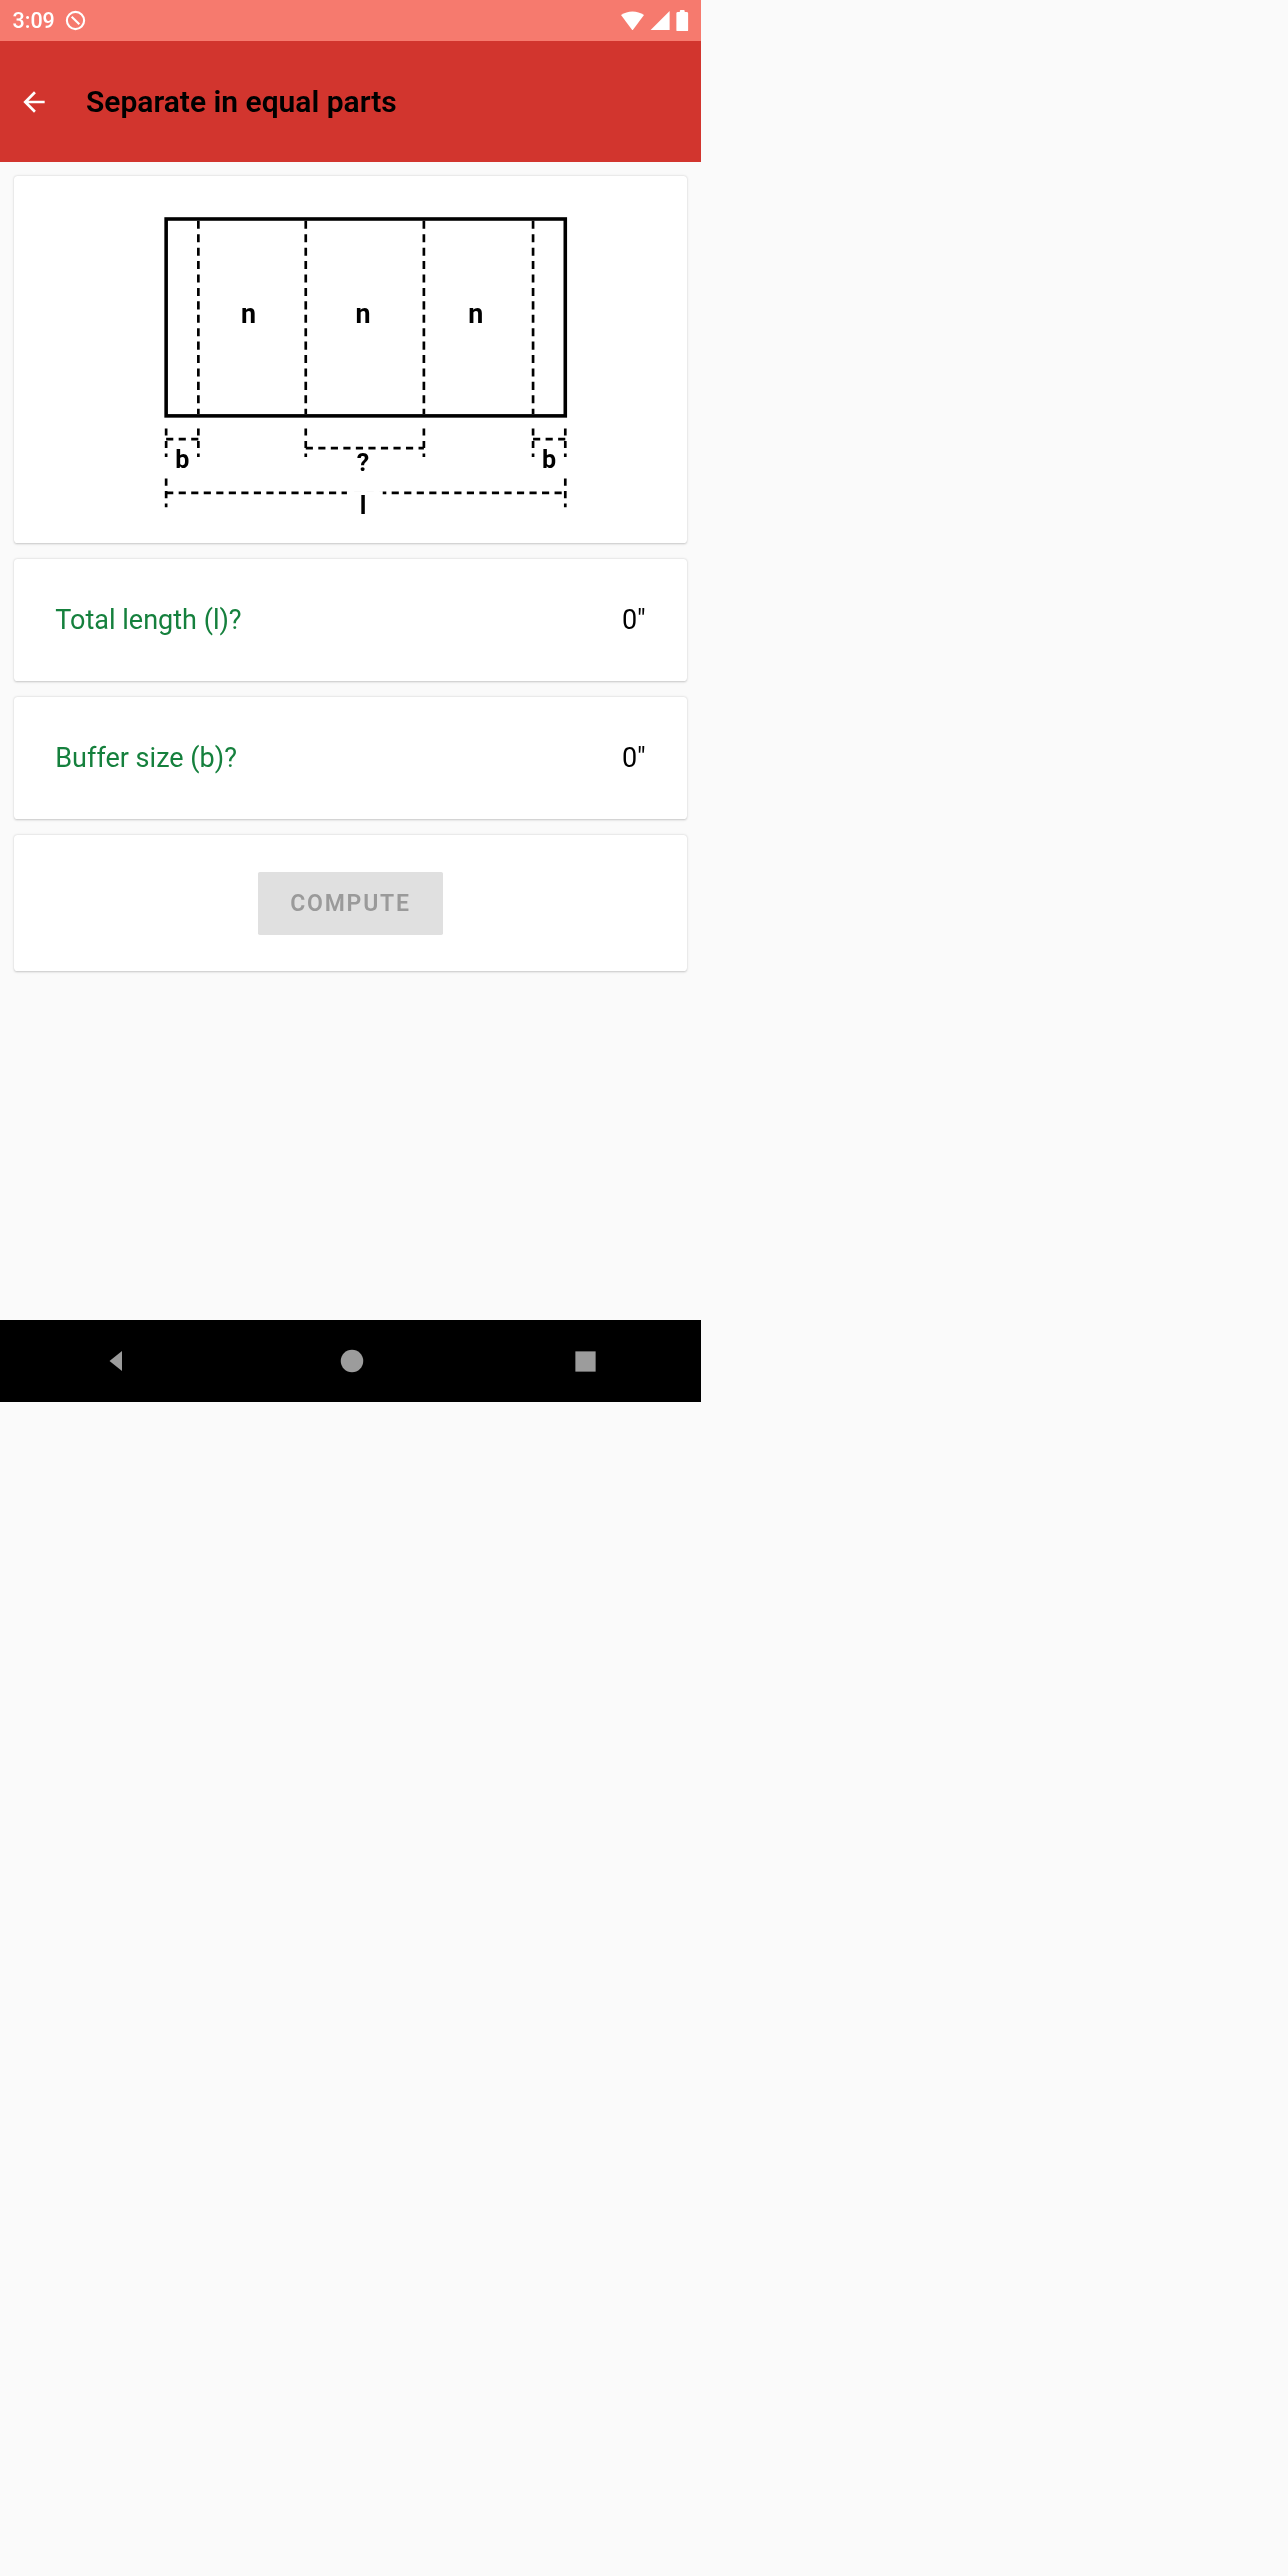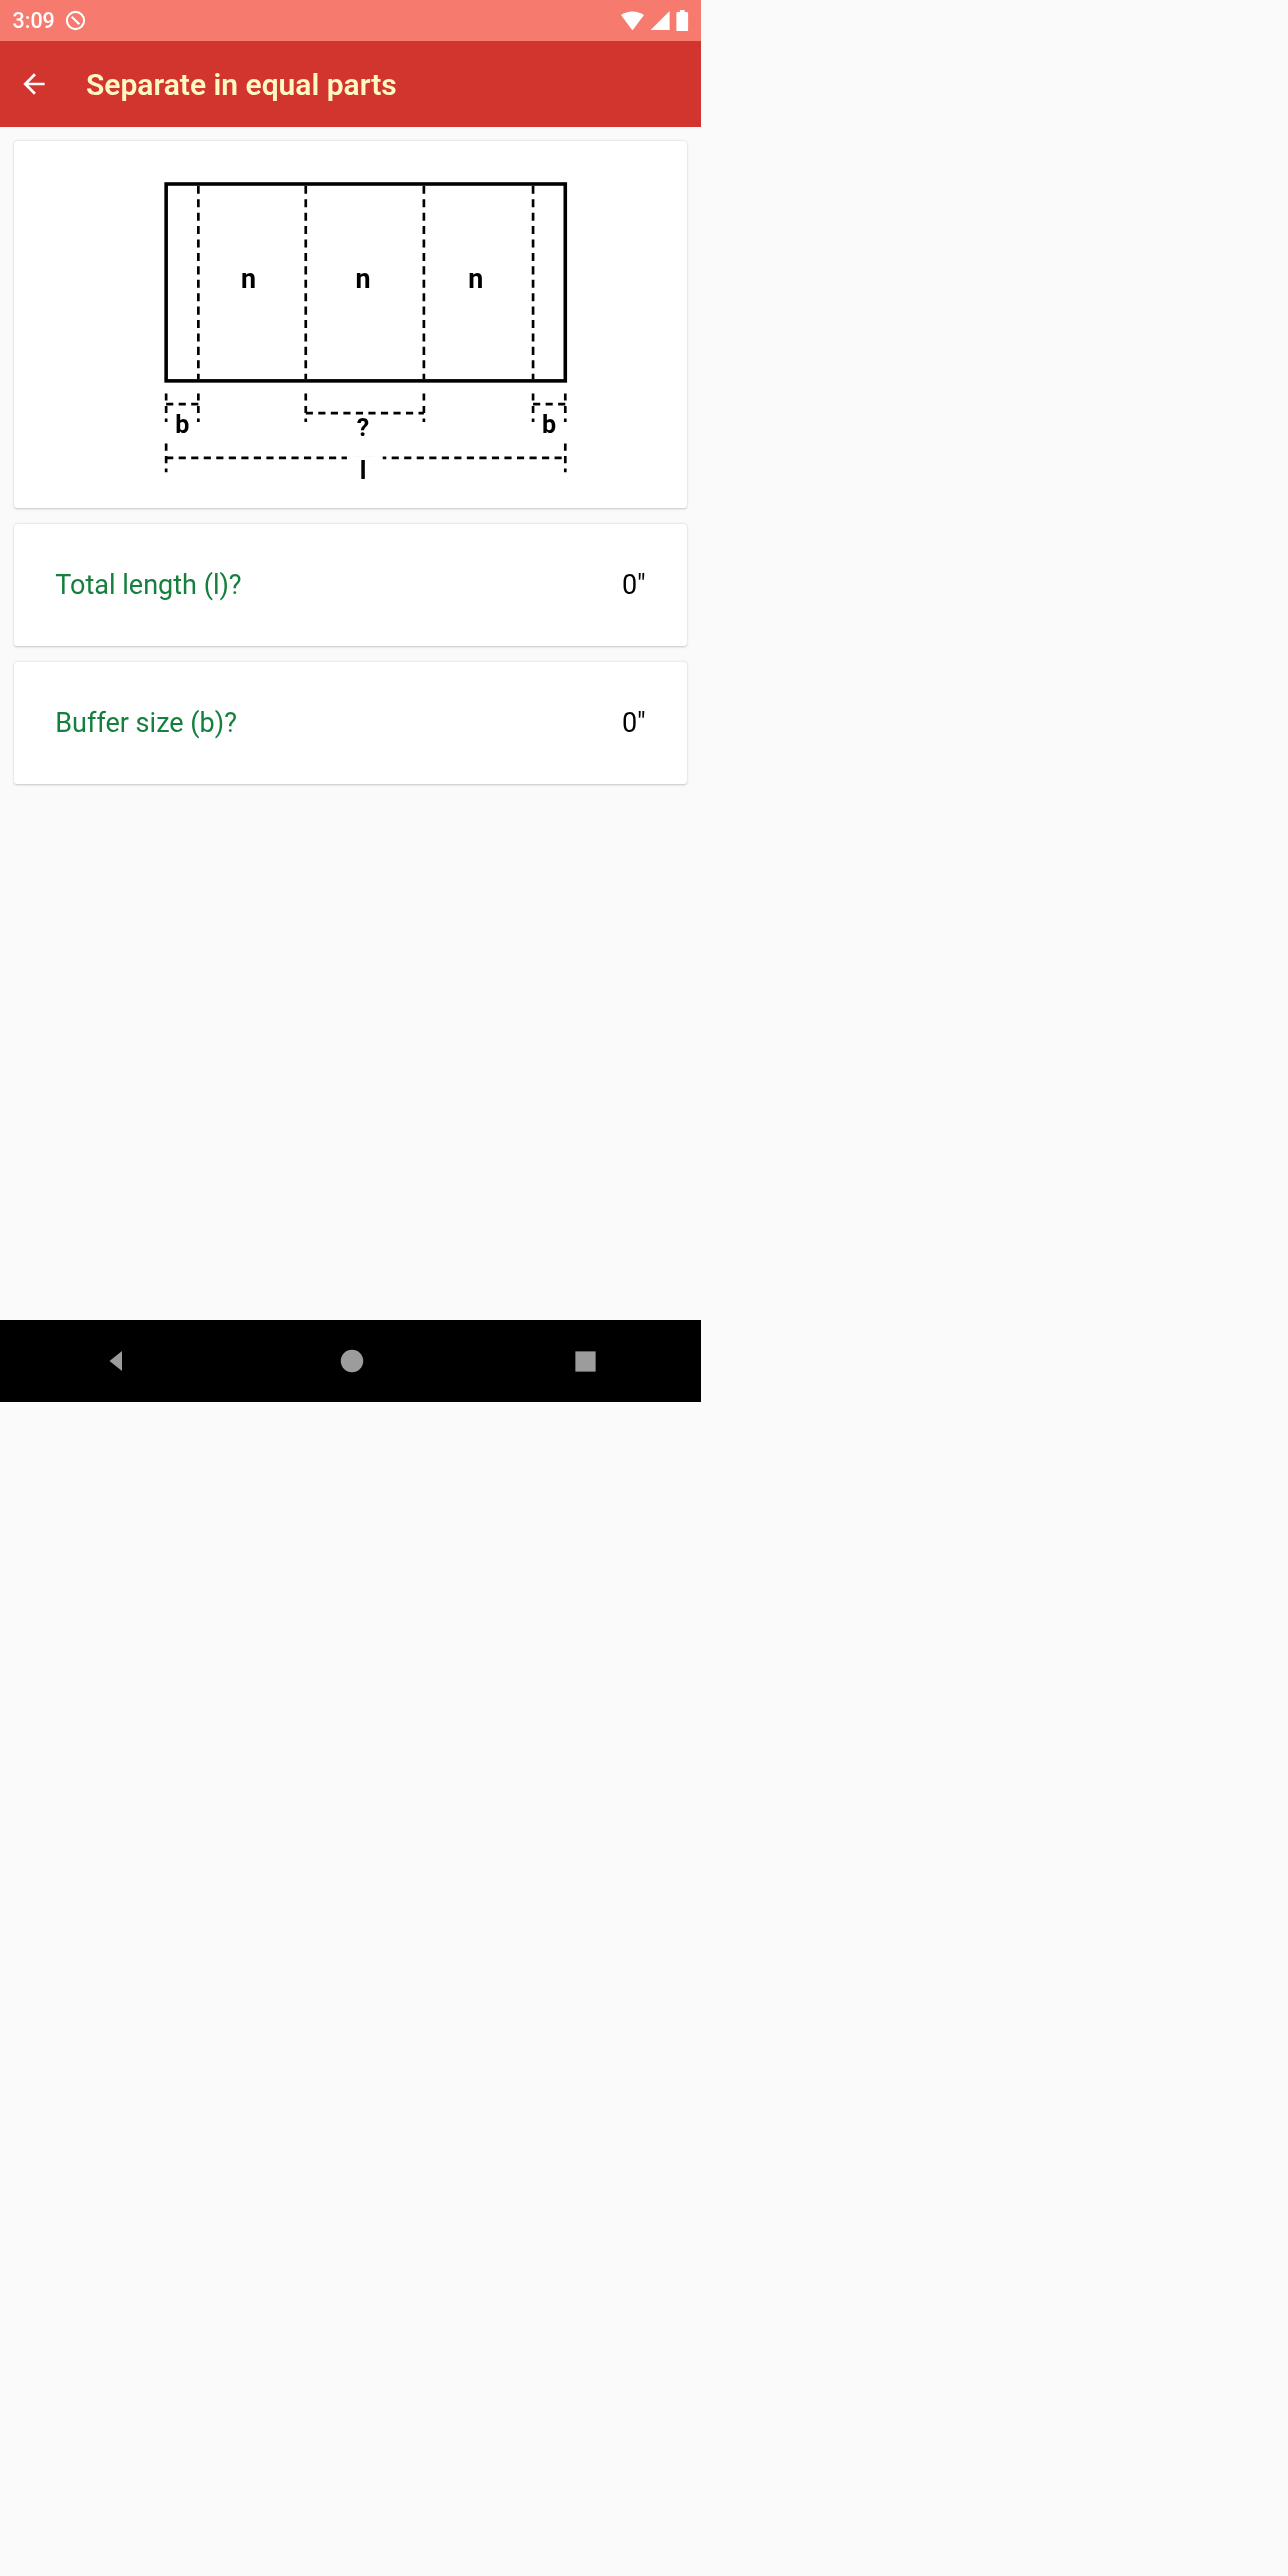--- a/index.html
+++ b/index.html
@@ -6,21 +6,21 @@
   html, body { width: 701px; height: 1402px; font-family: Roboto, -apple-system, Helvetica, Arial, sans-serif; background: #fafafa; }
   .phone { width: 701px; height: 1402px; display: flex; flex-direction: column; background: #fafafa; }
 
   
   .status-bar { height: 41px; background: #f67a6e; display: flex; align-items: center; justify-content: space-between; padding: 0 12.5px; color: #fff; font-size: 21.5px; font-weight: 500; }
   .status-left { display: flex; align-items: center; gap: 9px; }
   .status-right { display: flex; align-items: center; gap: 5.4px; }
   .status-right svg, .status-left svg { display: block; }
 
   
-  .app-bar { height: 86px; background: #d2352e; display: flex; align-items: center; padding: 0 18px; gap: 36px; color: #fef9c3; }
+  .app-bar { height: 121px; background: #d2352e; display: flex; align-items: center; padding: 0 18px; gap: 36px; color: #000000; }
   .app-bar-title { font-size: 30px; font-weight: 600; }
   .back-arrow svg { display: block; }
 
   
   .content { flex: 1; padding: 14.3px 14.3px; display: flex; flex-direction: column; gap: 16px; }
 
   .card { background: #fff; border-radius: 3.6px; box-shadow: 0 0.9px 2.7px rgba(0,0,0,0.15), 0 0.9px 1.8px rgba(0,0,0,0.08); }
 
   .diagram-card { height: 367px; position: relative; overflow: hidden; }
   .diagram-svg { position: absolute; left: 0; top: 0; }
@@ -124,20 +124,23 @@
       <span class="input-label">Total length (l)?</span>
       <span class="input-value">0"</span>
     </div>
 
     <div class="card input-card">
       <span class="input-label">Buffer size (b)?</span>
       <span class="input-value">0"</span>
     </div>
 
 
+    <div class="card compute-card">
+      <button class="compute-btn">COMPUTE</button>
+    </div>
 
   </div>
 
   <div class="nav-bar">
     <span>
       <svg width="30" height="30" viewBox="0 0 24 24" fill="#9c9c9c">
           <path d="M16 4 L6 12 L16 20 Z"></path>
         </svg>
     </span>
     <span>

